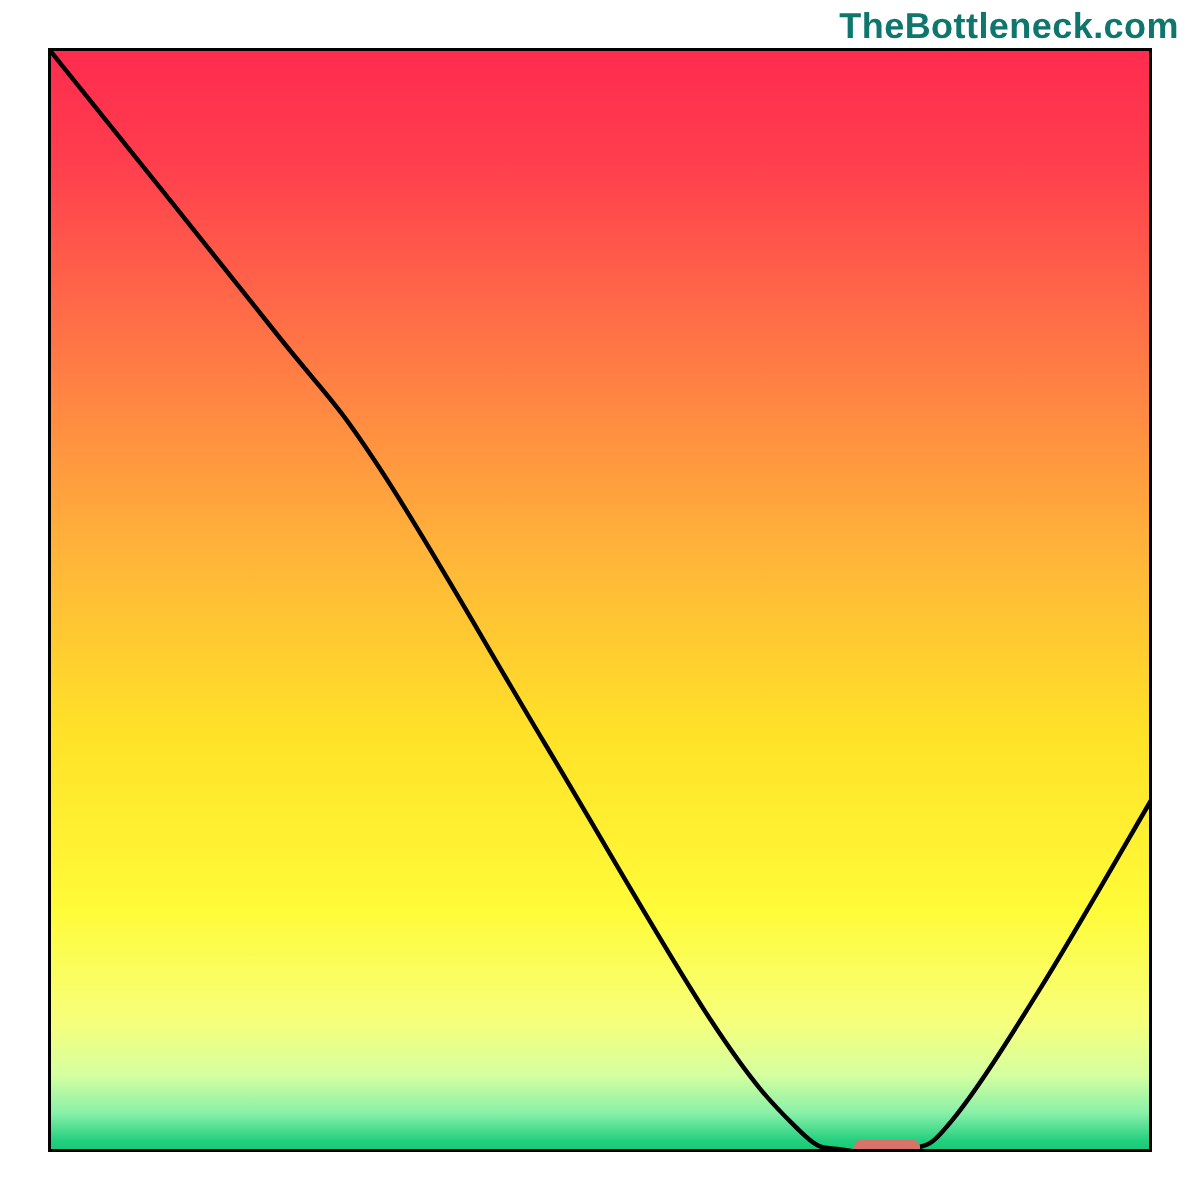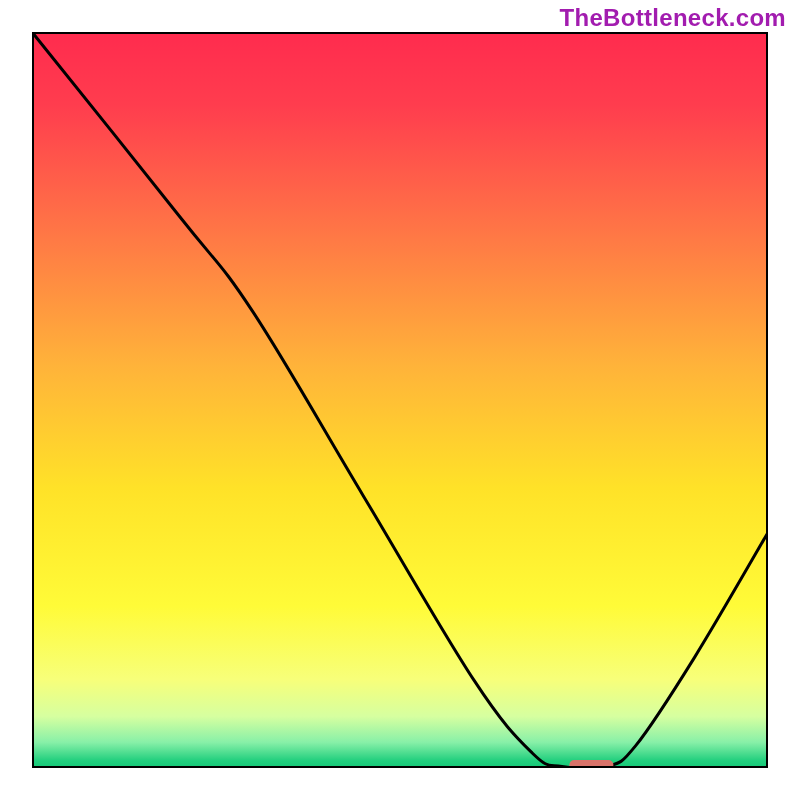--- a/index.html
+++ b/index.html
@@ -17,21 +17,21 @@
     width: 800px;
     height: 800px;
   }
   .watermark {
     position: absolute;
     top: 4px;
     right: 14px;
     font-family: Arial, Helvetica, sans-serif;
     font-size: 24px;
     font-weight: bold;
-    color: #a21caf;
+    color: #0f766e;
     letter-spacing: 0.3px;
     user-select: none;
   }
   .plot-wrap {
     position: absolute;
     left: 32px;
     top: 32px;
     width: 736px;
     height: 736px;
   }

